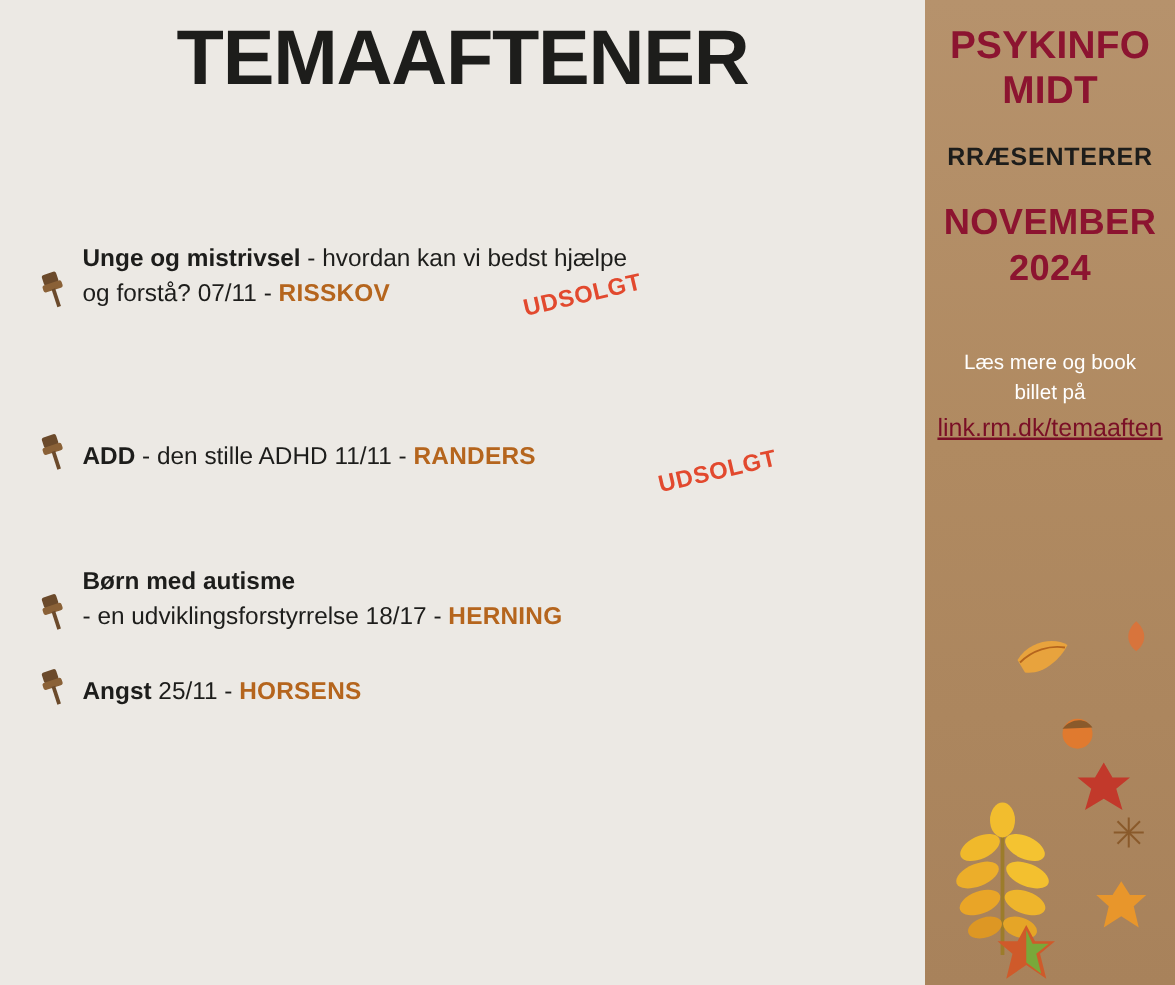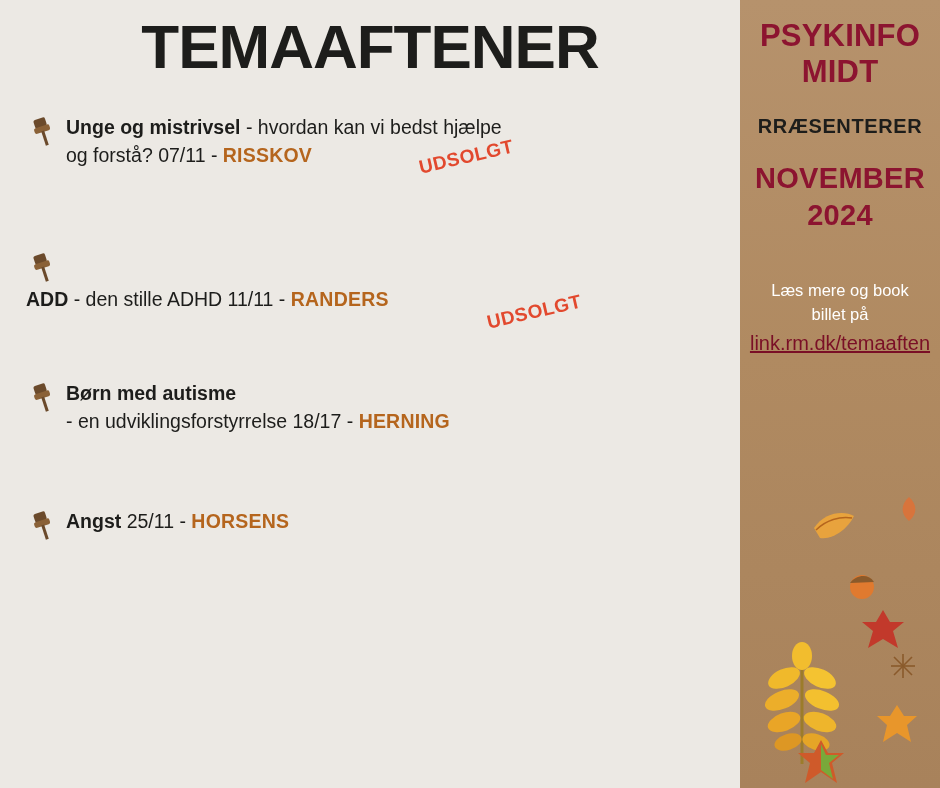--- a/index.html
+++ b/index.html
@@ -40,21 +40,21 @@
     padding-top: 14px;
     line-height: 1.05;
   }
   .events {
     margin-top: 34px;
     padding-left: 26px;
   }
   .event {
     position: relative;
     display: flex;
-    align-items: flex-start;
+    align-items: flex-end;
     margin-bottom: 0;
   }
   .event-row {
     position: relative;
     min-height: 96px;
   }
   .pin {
     width: 40px;
     min-width: 40px;
     padding-top: 2px;
@@ -161,21 +161,21 @@
             </g>
           </svg>
         </div>
         <div class="event-text">
           <span class="bold">Unge og mistrivsel</span><span> - hvordan kan vi bedst hjælpe</span><br>
           <span>og forstå? 07/11 - </span><span class="loc">RISSKOV</span>
           <span class="sold" id="sold-0">UDSOLGT</span>
         </div>
       </div>
 
-      <div class="event event-row" style="min-height:130px;flex-direction:column;">
+      <div class="event event-row" style="min-height:130px;">
         <div class="pin">
           <svg width="34" height="34" viewBox="0 0 34 34">
             <g transform="rotate(-18 17 17)">
               <rect x="11" y="3" width="12" height="9" rx="2" fill="#6b4a2b"></rect>
               <rect x="9" y="11" width="16" height="6" rx="2" fill="#8a6137"></rect>
               <rect x="15.5" y="16" width="3" height="15" fill="#6b4a2b"></rect>
             </g>
           </svg>
         </div>
         <div class="event-text">

